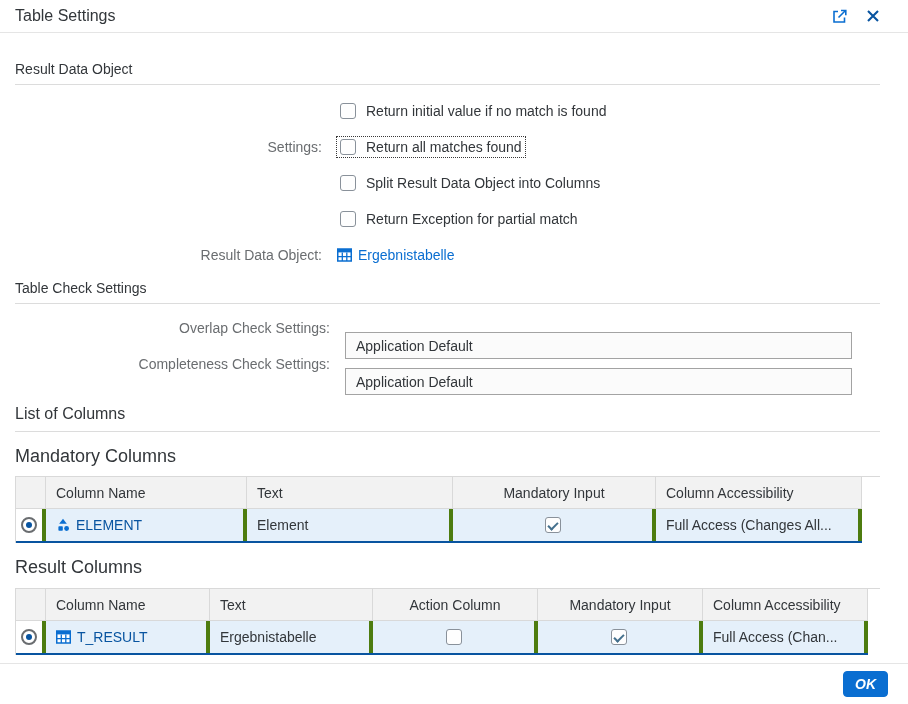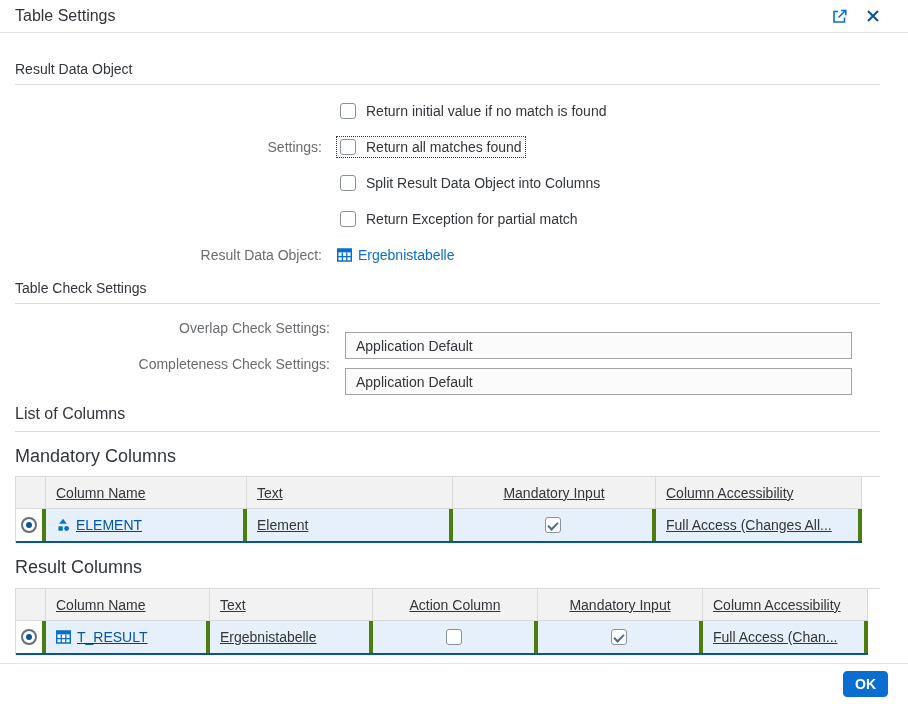--- a/index.html
+++ b/index.html
@@ -68,21 +68,21 @@
     font-family: "Liberation Sans", sans-serif;
     margin-top: 36px;
   }
 
   .big-title { font-size: 16px; color: #32363a; margin-top: 28px; padding-bottom: 8px; border-bottom: 1px solid #dcdcdc; }
   .group-title { font-size: 18px; color: #32363a; margin-top: 14px; }
   .group-title.second { }
 
   
   .sap-table { margin-top: 9px; border-top: 1px solid #d9d9d9; border-left: 1px solid #d9d9d9; }
-  .t-row { display: grid; align-items: center; text-decoration: underline; }
+  .t-row { display: grid; align-items: center; }
   .cond-grid { grid-template-columns: 30px 201px 206px 203px 206px; width: 846px; }
   .res-grid  { grid-template-columns: 30px 164px 163px 165px 165px 165px; width: 852px; }
   .t-head { background: #f2f2f2; height: 32px; border-bottom: 1px solid #d9d9d9; }
   .t-head .t-cell { color: #32363a; }
   .t-cell {
     height: 32px; display: flex; align-items: center;
     padding: 0 10px; border-right: 1px solid #d9d9d9;
     white-space: nowrap; overflow: hidden;
   }
   .t-cell.center { justify-content: center; }
@@ -107,20 +107,21 @@
     position: absolute; left: 0; right: 0; bottom: 0; height: 41px;
     border-top: 1px solid #e5e5e5;
     display: flex; align-items: center; justify-content: flex-end;
     padding: 0 20px;
   }
   .ok-btn {
     min-width: 40px; height: 26px; padding: 0 11px;
     background: #0a6ed1; color: #fff; border: 1px solid #0a6ed1; border-radius: 4px;
     font-family: "Liberation Sans", sans-serif; font-size: 14px; font-weight: 700;
     cursor: pointer;
+    font-style: italic;
   }
 </style>
 </head>
 <body>
 
 <div class="dialog">
 
   <div class="dlg-header">
     <div class="dlg-title">Table Settings</div>
     <div class="spacer"></div>

